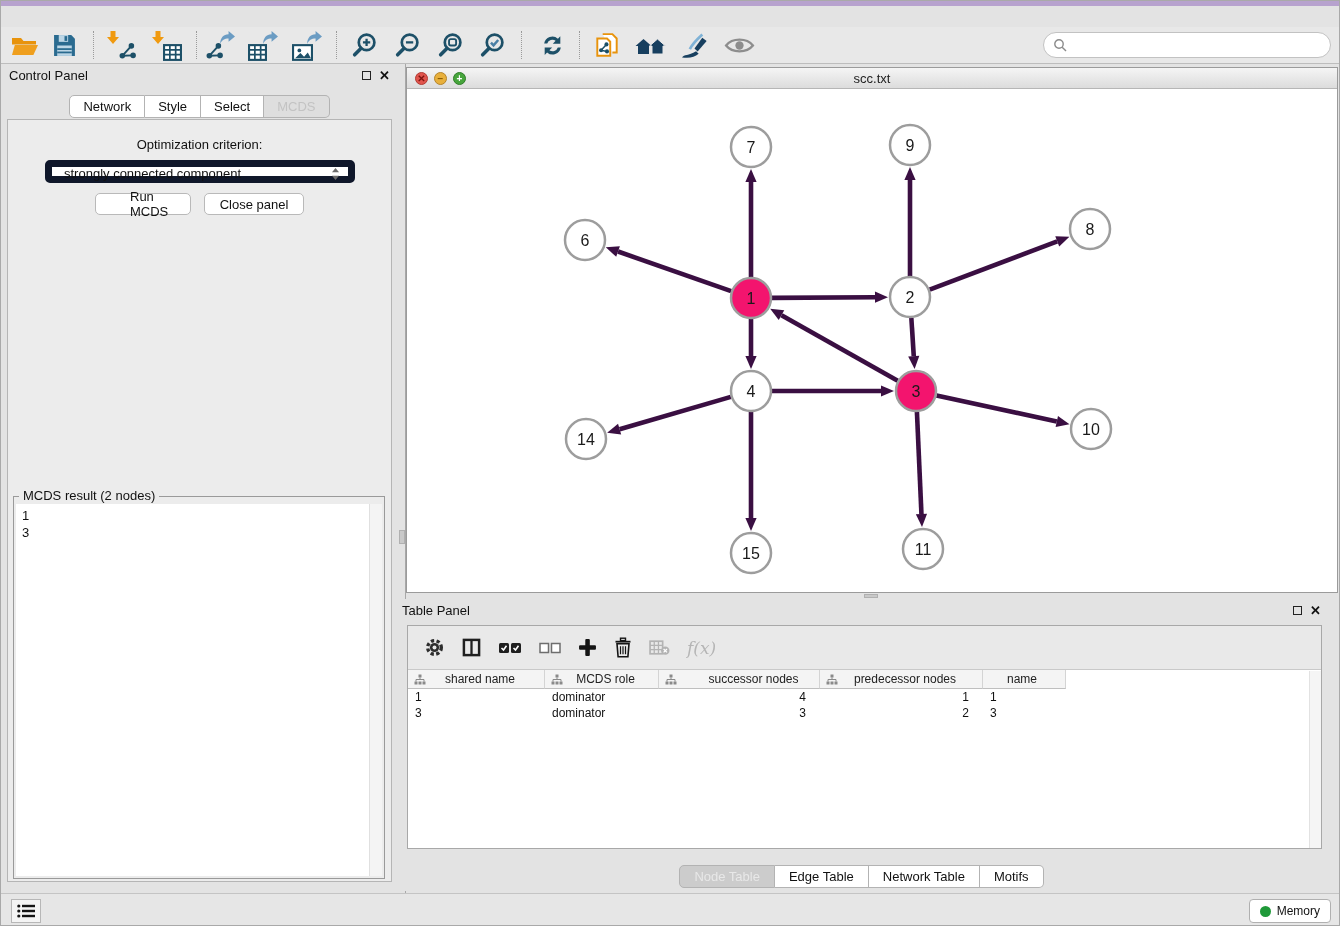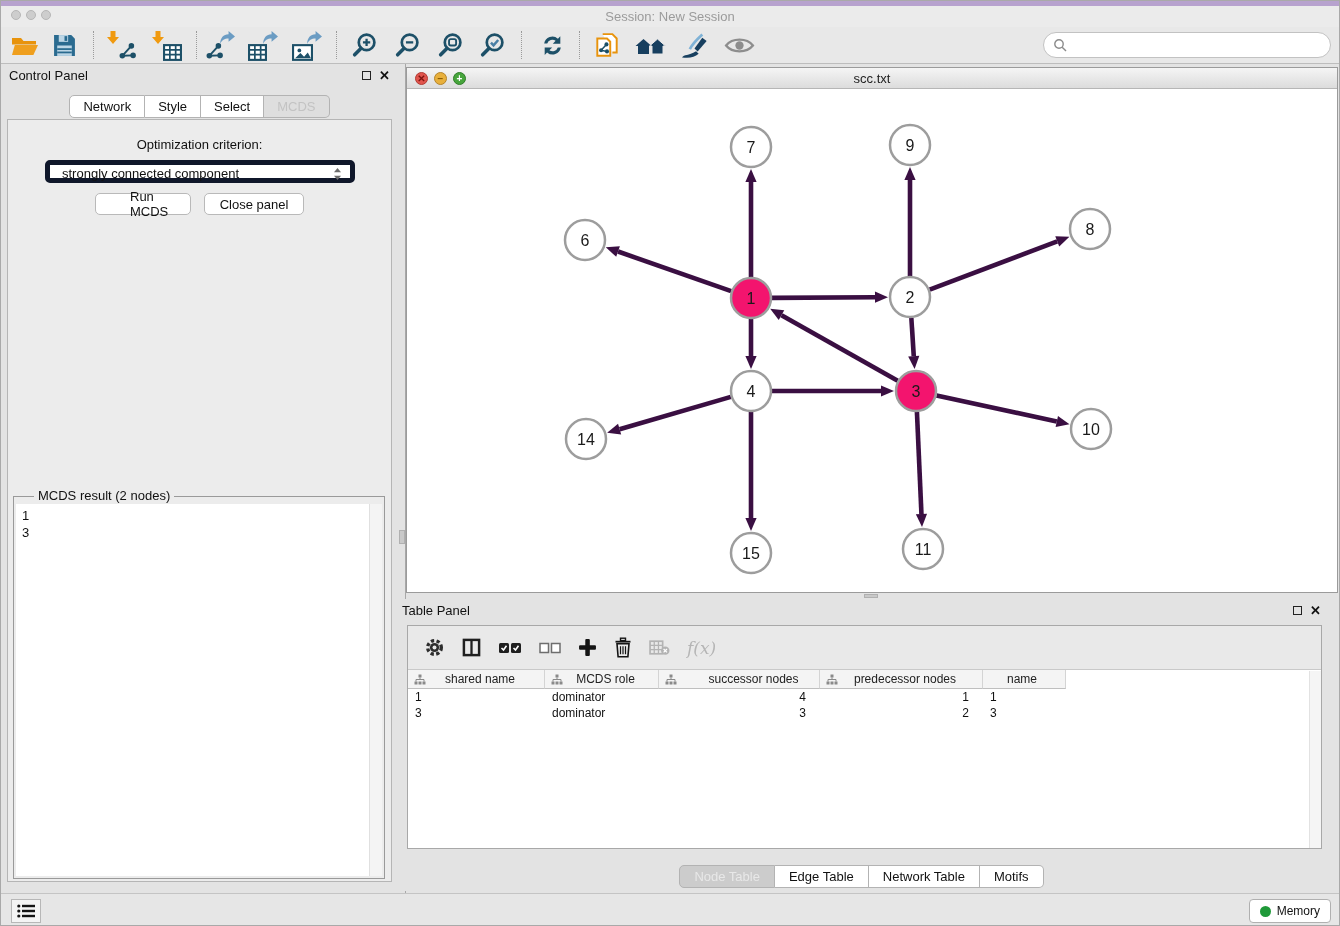--- a/index.html
+++ b/index.html
@@ -35,25 +35,25 @@
   
   .control-panel { position:absolute; left:0; top:63px; width:397px; height:829px; background:#e3e3e3; }
   .segbar { display:flex; justify-content:center; margin-top:9px; position:relative; z-index:2; }
   .seg { font-size:13px; color:#111; background:#fff; border:1px solid #b3b3b3; padding:3px 13px; cursor:default; }
   .seg + .seg { border-left:none; }
   .seg:first-child { border-radius:5px 0 0 5px; }
   .seg:last-child { border-radius:0 5px 5px 0; }
   .segbar .sel { background:#dedede; color:#c3c3c3; }
   .cp-content { position:absolute; left:6px; top:55px; width:385px; height:763px; background:#ececec; border:1px solid #b5b5b5; }
   .opt-label { text-align:center; font-size:13px; color:#111; margin-top:17px; }
-  .dropdown { position:absolute; left:37px; top:40px; width:310px; height:23px; background:#fff; border:5px solid #0f172a; border-radius:5px; display:flex; align-items:center; padding:4px 8px 0 12px; }
+  .dropdown { position:absolute; left:37px; top:40px; width:310px; height:23px; background:#fff; border:7px solid #0f172a; border-radius:5px; display:flex; align-items:center; padding:4px 8px 0 12px; }
   .dropdown span { flex:1; font-size:13px; color:#111; }
   .btn { position:absolute; height:22px; background:#fff; border:1px solid #b9b9b9; border-radius:5px; font-size:13px; color:#111; display:flex; align-items:center; justify-content:center; }
   .fieldset { position:absolute; left:5px; top:376px; width:372px; height:383px; border:1px solid #9a9a9a; }
-  .legend { position:absolute; left:20px; top:-9px; background:#ececec; padding:0 4px; font-size:13px; color:#111; }
+  .legend { position:absolute; left:5px; top:-9px; background:#ececec; padding:0 4px; font-size:13px; color:#111; }
   .result-box { position:absolute; left:2px; top:7px; right:2px; bottom:2px; background:#fff; }
   .result-text { font-size:13px; color:#111; padding:3px 0 0 6px; white-space:pre; line-height:17px; font-family:"Liberation Sans",sans-serif; }
   .vscroll { position:absolute; right:0; top:0; bottom:0; width:13px; background:#f4f4f4; border-left:1px solid #e0e0e0; }
 
   
   .split-v { position:absolute; left:397px; top:63px; width:8px; height:829px; background:#e3e3e3; border-right:1px solid #a8a8a8; }
   .split-v .grip { position:absolute; left:1px; top:466px; width:6px; height:14px; background:#c9c9c9; border:1px solid #b0b0b0; }
   .split-h { position:absolute; left:405px; top:592px; width:935px; height:6px; background:#e3e3e3; }
   .split-h .grip { position:absolute; left:458px; top:1px; width:14px; height:4px; background:#c9c9c9; border:1px solid #b0b0b0; }
 
@@ -90,28 +90,20 @@
   .memory-btn { position:absolute; right:8px; top:5px; height:24px; padding:0 10px; background:#fff; border:1px solid #b0b0b0; border-radius:4px; display:flex; align-items:center; gap:6px; font-size:12px; color:#111; }
   .memory-dot { width:11px; height:11px; border-radius:50%; background:#1f9939; }
 </style>
 </head>
 <body>
 
 <div class="app">
 
   <div class="top-strip"></div>
 
-  <div class="titlebar">
-    <div class="traffic-inactive">
-        <i></i>
-        <i></i>
-        <i></i>
-      </div>
-    <span class="win-title">Session: New Session</span>
-  </div>
 
   <div class="toolbar">
     <div class="tbi" style="left:6px">
       <svg width="28" height="24" viewBox="0 0 28 24">
           <path d="M1 4h9l2.5 3H25v3.5H1z" fill="#e8930c"></path>
           <path d="M3.8 11H27l-4.6 10H1z" fill="#ef9f1e"></path>
         </svg>
     </div>
     <div class="tbi" style="left:45px">
       <svg width="25" height="25" viewBox="0 0 24 24">

